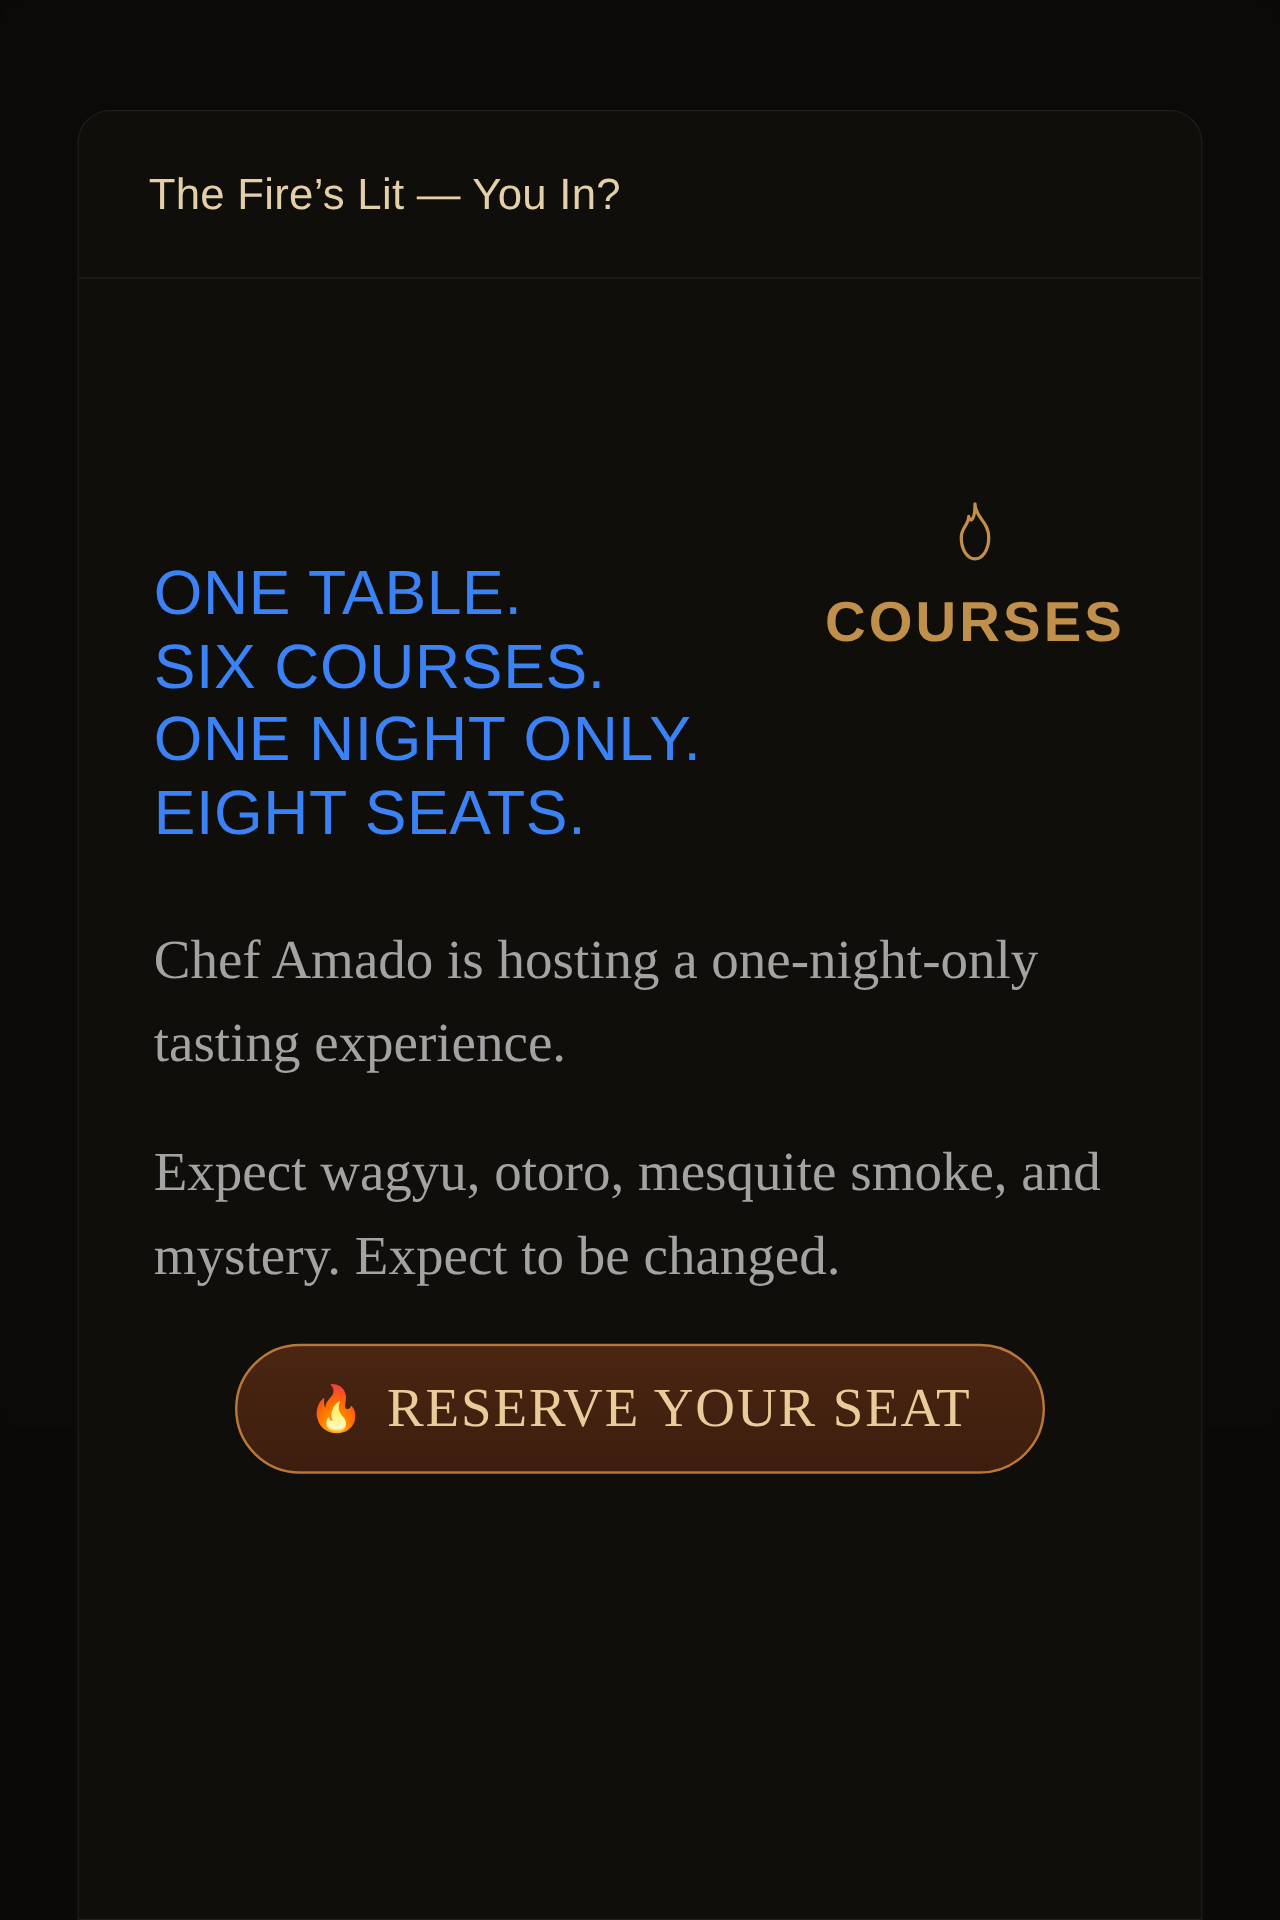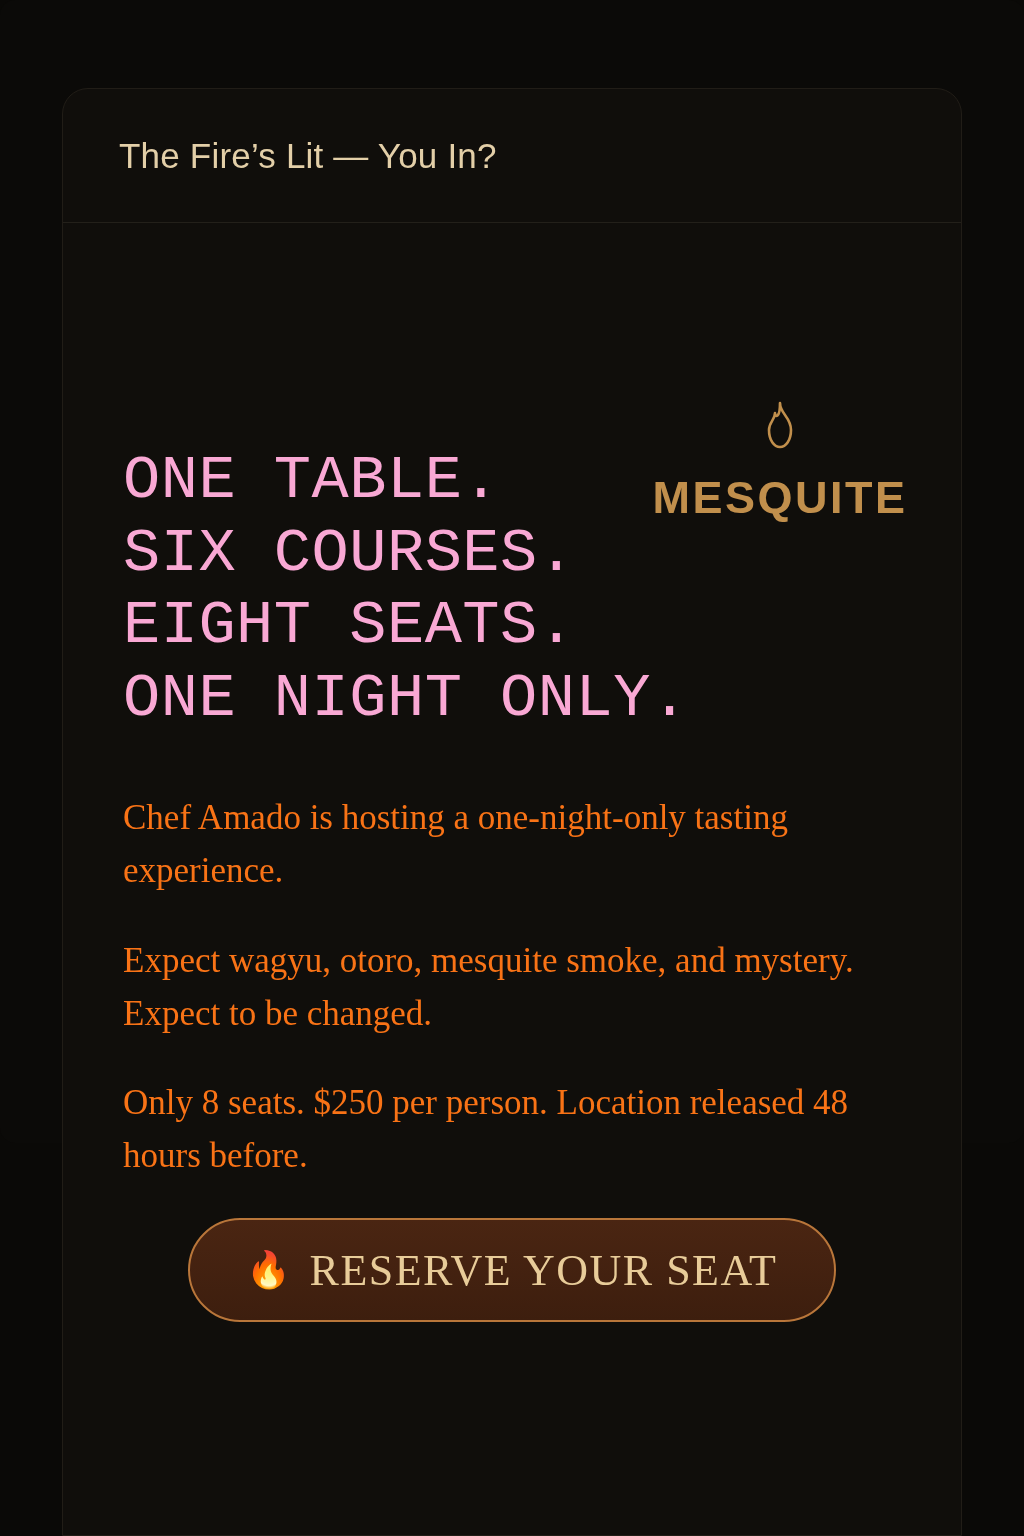--- a/index.html
+++ b/index.html
@@ -91,35 +91,35 @@
     font-size: 30px;
     letter-spacing: 5px;
     color: #b4833f;
     line-height: 1;
   }
 
   
   .headline {
     position: relative;
     padding-top: 222px;
-    font-family: Liberation Mono, monospace;
-    font-size: 62px;
+    font-family: Liberation Sans, sans-serif;
+    font-size: 50px;
     line-height: 1.17;
-    color: #f9a8d4;
+    color: #3b82f6;
     letter-spacing: 0.5px;
     max-width: 620px;
   }
   .headline div { white-space: nowrap; }
 
   
   .paras {
     margin-top: 56px;
     font-family: "Liberation Serif", serif;
-    color: #f97316;
-    font-size: 35px;
+    color: #a3a3a3;
+    font-size: 44px;
     line-height: 1.52;
     max-width: 770px;
   }
   .paras p {
     margin: 0 0 36px 0;
   }
 
   
   .cta-wrap {
     margin-top: 30px;
@@ -159,34 +159,33 @@
     </div>
 
     <div class="card-body">
 
       <div class="brand">
         <div class="brand-flame">
           <svg width="46" height="62" viewBox="0 0 46 62" fill="none" aria-hidden="true">
             <path d="M23 3 C23 14 34 17 34 30 C34 40 29 47 23 47 C17 47 12 40 12 30 C12 22 18 20 18 13 C18 17 23 19 23 3 Z" stroke="#c18f4c" stroke-width="2.6" fill="none" stroke-linejoin="round"></path>
           </svg>
         </div>
-        <div class="brand-name">MESQUITE</div>
+        <div class="brand-name">COURSES</div>
       </div>
 
       <div class="headline">
         <div>ONE TABLE.</div>
         <div>SIX COURSES.</div>
+        <div>ONE NIGHT ONLY.</div>
         <div>EIGHT SEATS.</div>
-        <div>ONE NIGHT ONLY.</div>
       </div>
 
       <div class="paras">
         <p>Chef Amado is hosting a one-night-only tasting experience.</p>
         <p>Expect wagyu, otoro, mesquite smoke, and mystery. Expect to be changed.</p>
-        <p>Only 8 seats. $250 per person. Location released 48 hours before.</p>
       </div>
 
       <div class="cta-wrap">
         <div class="cta">
           <span class="cta-flame">🔥</span>
           <span class="cta-label">RESERVE YOUR SEAT</span>
         </div>
       </div>
 
     </div>

